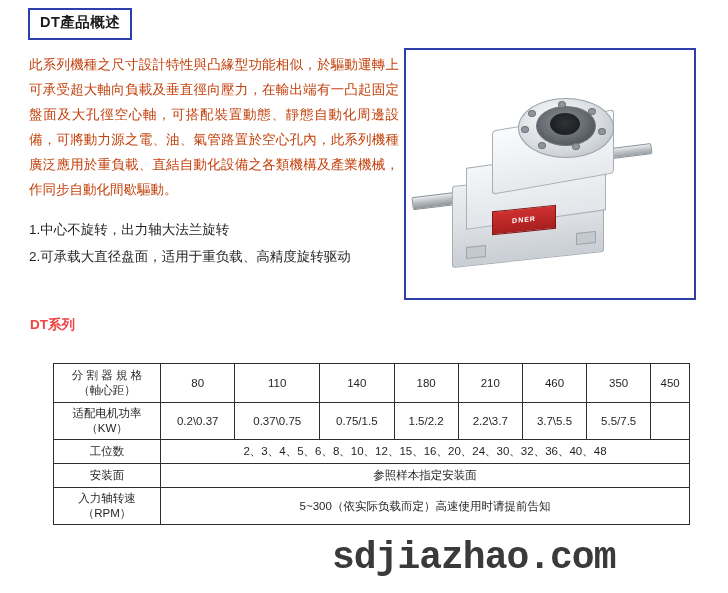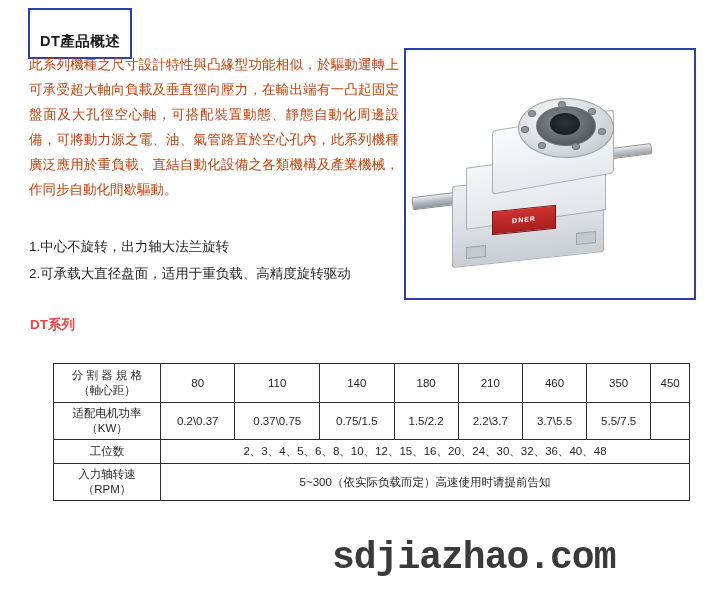--- a/index.html
+++ b/index.html
@@ -19,21 +19,21 @@
     position: relative;
     width: 728px;
     height: 593px;
   }
   
   .title-box {
     position: absolute;
     left: 28px;
     top: 8px;
     border: 2px solid #2c3faa;
-    padding: 22px 10px 6px 10px;
+    padding: 3px 10px 6px 10px;
     font-size: 14.5px;
     font-weight: bold;
     color: #1a1a1a;
     letter-spacing: 0.5px;
     background: #ffffff;
   }
   
   .intro {
     position: absolute;
     left: 29px;
@@ -45,21 +45,20 @@
     text-align: justify;
   }
   .bullets {
     position: absolute;
     left: 29px;
     top: 216px;
     width: 380px;
     font-size: 13.5px;
     line-height: 27px;
     color: #231f20;
-    margin-top: 17px;
   }
   
   .photo-frame {
     position: absolute;
     left: 404px;
     top: 48px;
     width: 288px;
     height: 248px;
     border: 2px solid #2c3faa;
     background: #fdfdfd;
@@ -307,20 +306,24 @@
           <td>1.5/2.2</td>
           <td>2.2\3.7</td>
           <td>3.7\5.5</td>
           <td>5.5/7.5</td>
           <td></td>
         </tr>
         <tr class="r3">
           <td class="rowhead">工位数</td>
           <td colspan="8">2、3、4、5、6、8、10、12、15、16、20、24、30、32、36、40、48</td>
         </tr>
+        <tr class="r4">
+          <td class="rowhead">安装面</td>
+          <td colspan="8">参照样本指定安装面</td>
+        </tr>
         <tr class="r5">
           <td class="rowhead two-line">
             <div>入力轴转速</div>
             <div>（RPM）</div>
           </td>
           <td colspan="8">5~300（依实际负载而定）高速使用时请提前告知</td>
         </tr>
       </tbody>
     </table>
   </div>

